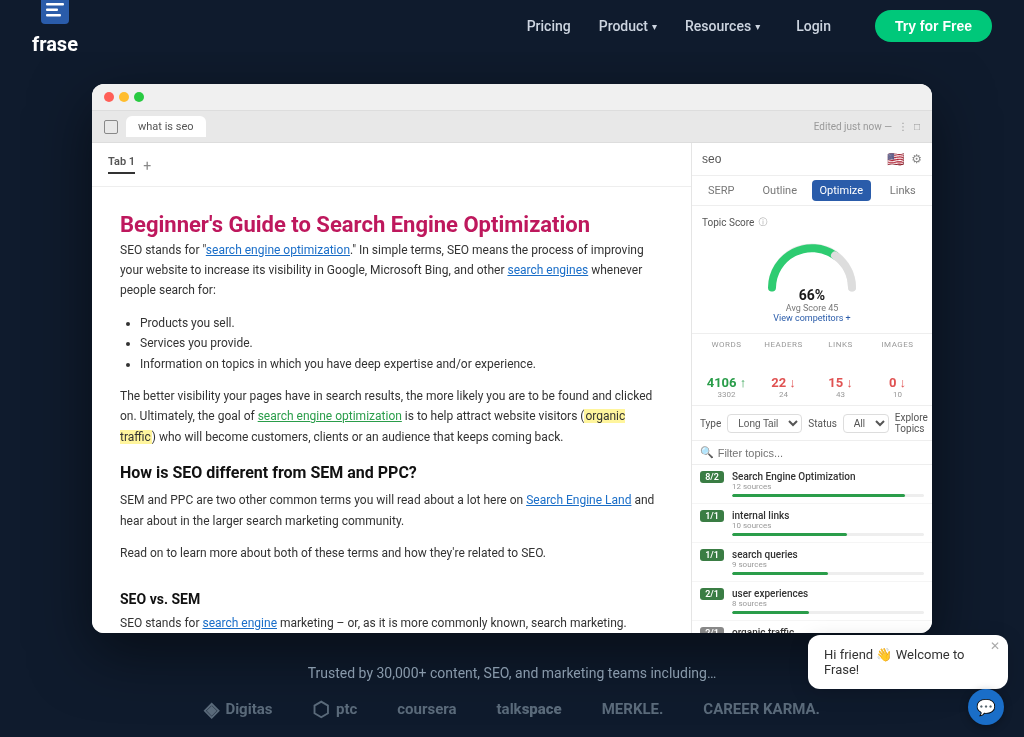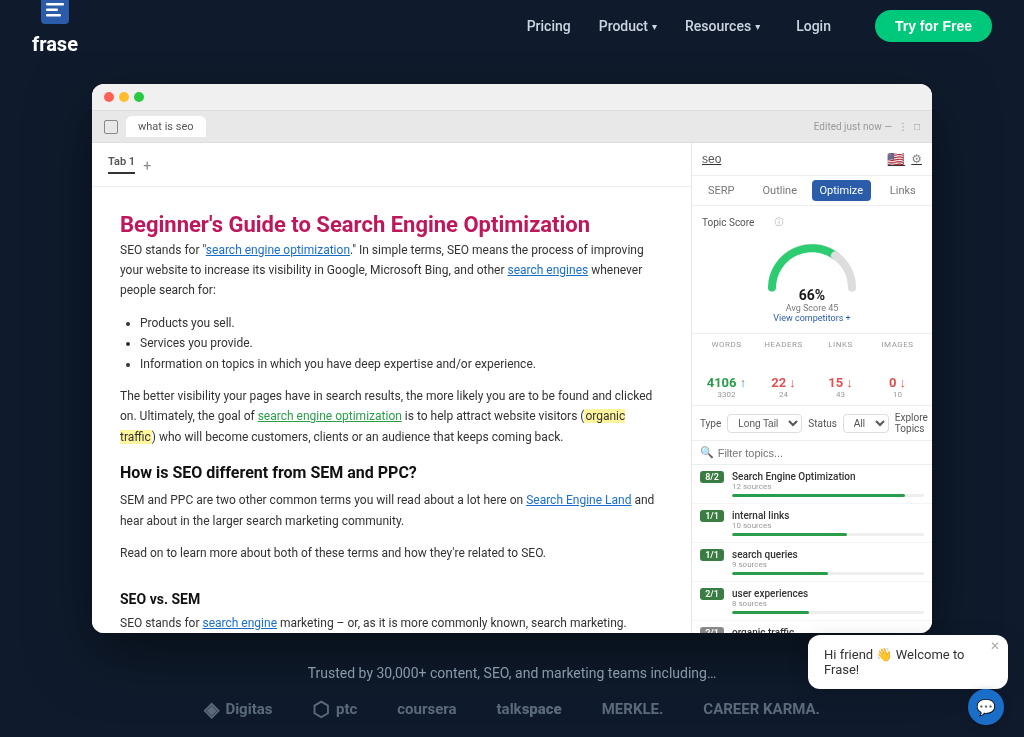--- a/index.html
+++ b/index.html
@@ -231,21 +231,20 @@
       display: flex;
       flex-direction: column;
     }
 
     .right-search-bar {
       display: flex;
       align-items: center;
       padding: 8px 10px;
       border-bottom: 1px solid #eee;
       gap: 6px;
-      text-decoration: underline;
     }
     .right-search-input {
       font-size: 12px;
       color: #555;
       flex: 1;
       border: none;
       outline: none;
     }
     .right-search-flag {
       font-size: 14px;
@@ -278,21 +277,21 @@
     .topic-score-section {
       padding: 10px 10px 6px;
       border-bottom: 1px solid #eee;
     }
     .topic-score-label {
       font-size: 10px;
       color: #555;
       margin-bottom: 6px;
       display: flex;
       align-items: center;
-      gap: 20px;
+      gap: 4px;
     }
     .gauge-container {
       display: flex;
       flex-direction: column;
       align-items: center;
       margin-bottom: 4px;
     }
     .gauge-svg {
       width: 100px;
       height: 60px;

